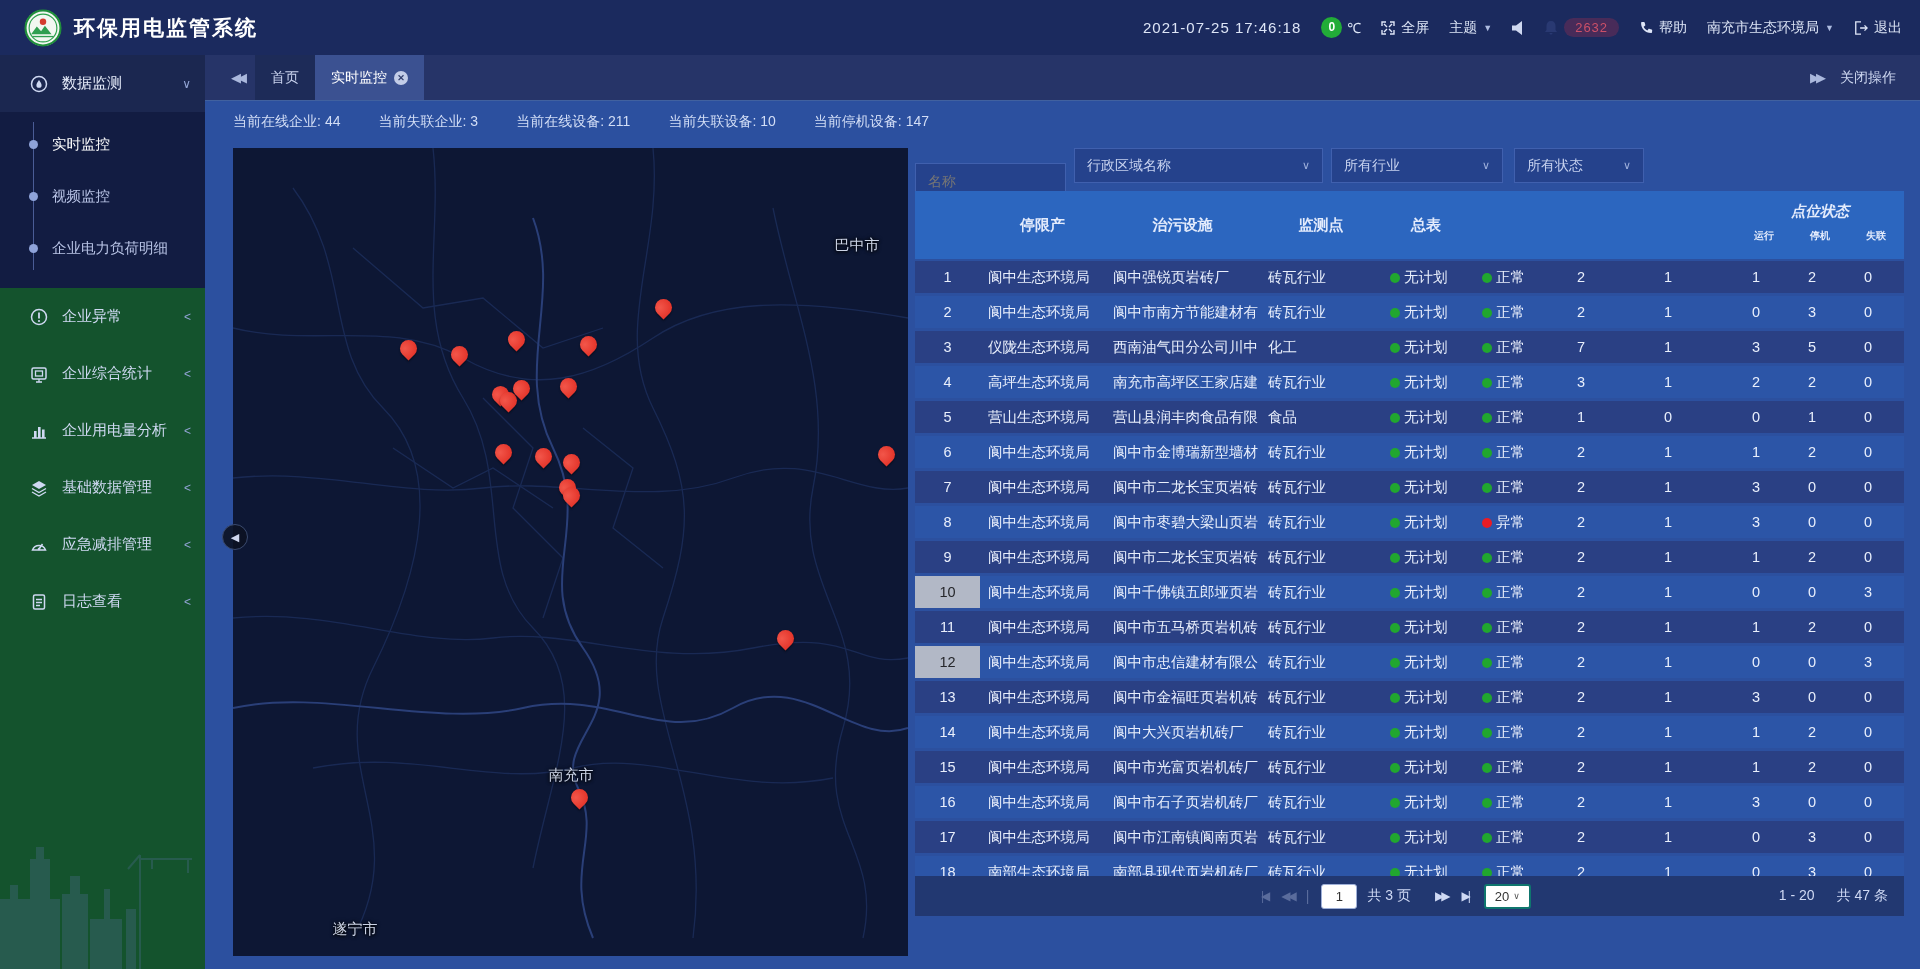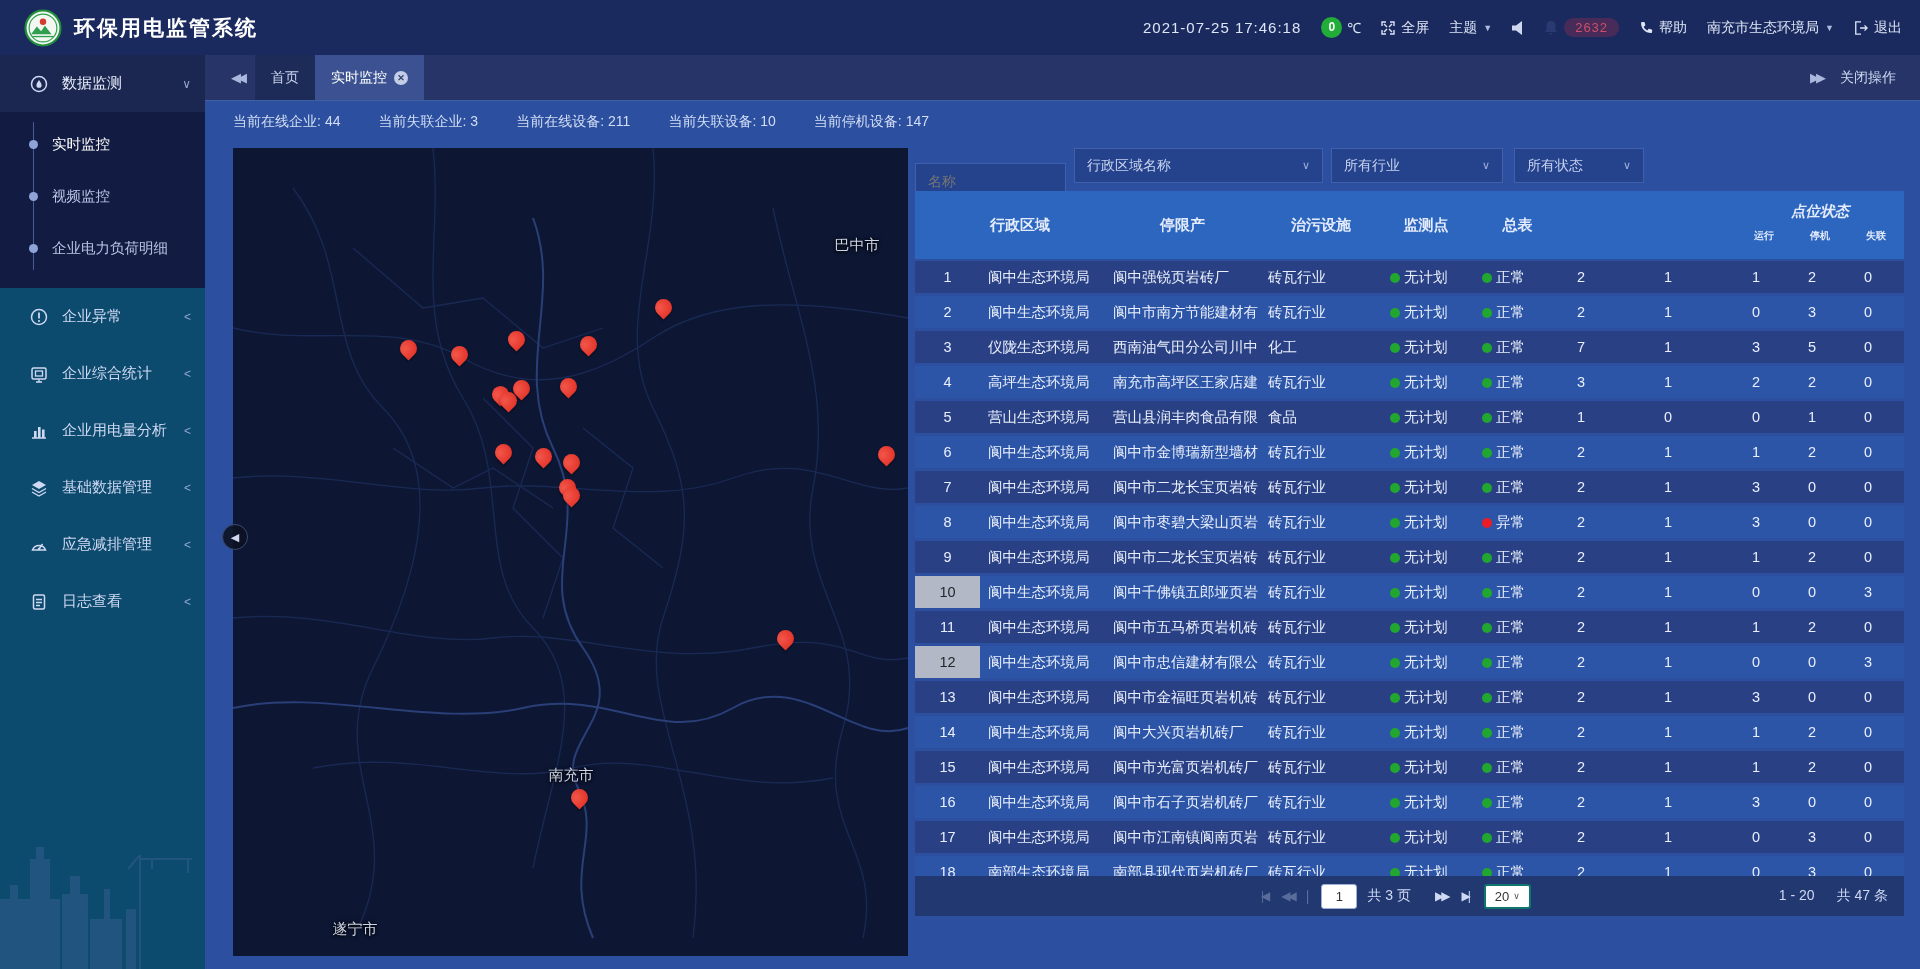--- a/index.html
+++ b/index.html
@@ -14,21 +14,21 @@
   .h-datetime { font-size:15px; letter-spacing:1px; }
   .temp-wrap { display:flex; align-items:center; gap:5px; }
   .temp-badge { width:21px; height:21px; border-radius:50%; background:#22ac38; color:#fff; font-size:12px; font-weight:bold; text-align:center; line-height:21px; }
   .h-item { display:flex; align-items:center; gap:6px; cursor:pointer; white-space:nowrap; }
   .h-item svg { display:block; }
   .caret { font-size:9px; color:#aebce0; }
   .notif-pill { background:rgba(190,45,80,.28); color:#cc5068; border-radius:10px; padding:2px 11px; font-size:13px; letter-spacing:1px; }
   .bell { opacity:.45; }
 
   
-  .sidebar { position:absolute; left:0; top:55px; width:205px; height:914px; background:#0c4a6e; z-index:20; overflow:hidden; }
+  .sidebar { position:absolute; left:0; top:55px; width:205px; height:914px; background:#14532d; z-index:20; overflow:hidden; }
   .side-item { position:relative; height:57px; display:flex; align-items:center; cursor:pointer; color:#cfd9f2; font-size:15px; }
   .side-item .s-icon { width:18px; height:18px; margin-left:30px; margin-right:14px; flex:0 0 auto; }
   .side-item .s-chev { position:absolute; right:14px; font-size:12px; color:#93a5d6; }
   .side-sec.active > .side-item { background:#1b2750; color:#e8eefc; }
   .side-sub { background:#121c42; position:relative; padding:6px 0 14px 0; }
   .side-sub:before { content:''; position:absolute; left:33px; top:10px; bottom:18px; width:1px; background:#4a5c96; }
   .sub-item { position:relative; height:52px; display:flex; align-items:center; padding-left:52px; font-size:14.5px; color:#b9c4e6; cursor:pointer; }
   .sub-item .sub-dot { position:absolute; left:29px; width:9px; height:9px; border-radius:50%; background:#8fa3d9; }
   .sub-item.cur { color:#ffffff; }
   .skyline { position:absolute; left:0; bottom:0; opacity:.55; }
@@ -345,21 +345,20 @@
           <span class="fs-chev">∨</span>
       </div>
       <div class="f-field f-select f-status">
         <span>所有状态</span>
           <span class="fs-chev">∨</span>
       </div>
     </div>
 
     <div class="thead grid">
       <div class="th"></div>
-      <div class="th al">行政区域</div>
       <div class="th">停限产</div>
       <div class="th">治污设施</div>
       <div class="th">监测点</div>
       <div class="th">总表</div>
       <div class="group">点位状态</div>
       <div class="sub" style="grid-column:9;">运行</div>
       <div class="sub" style="grid-column:10;">停机</div>
       <div class="sub" style="grid-column:11;">失联</div>
     </div>
 

